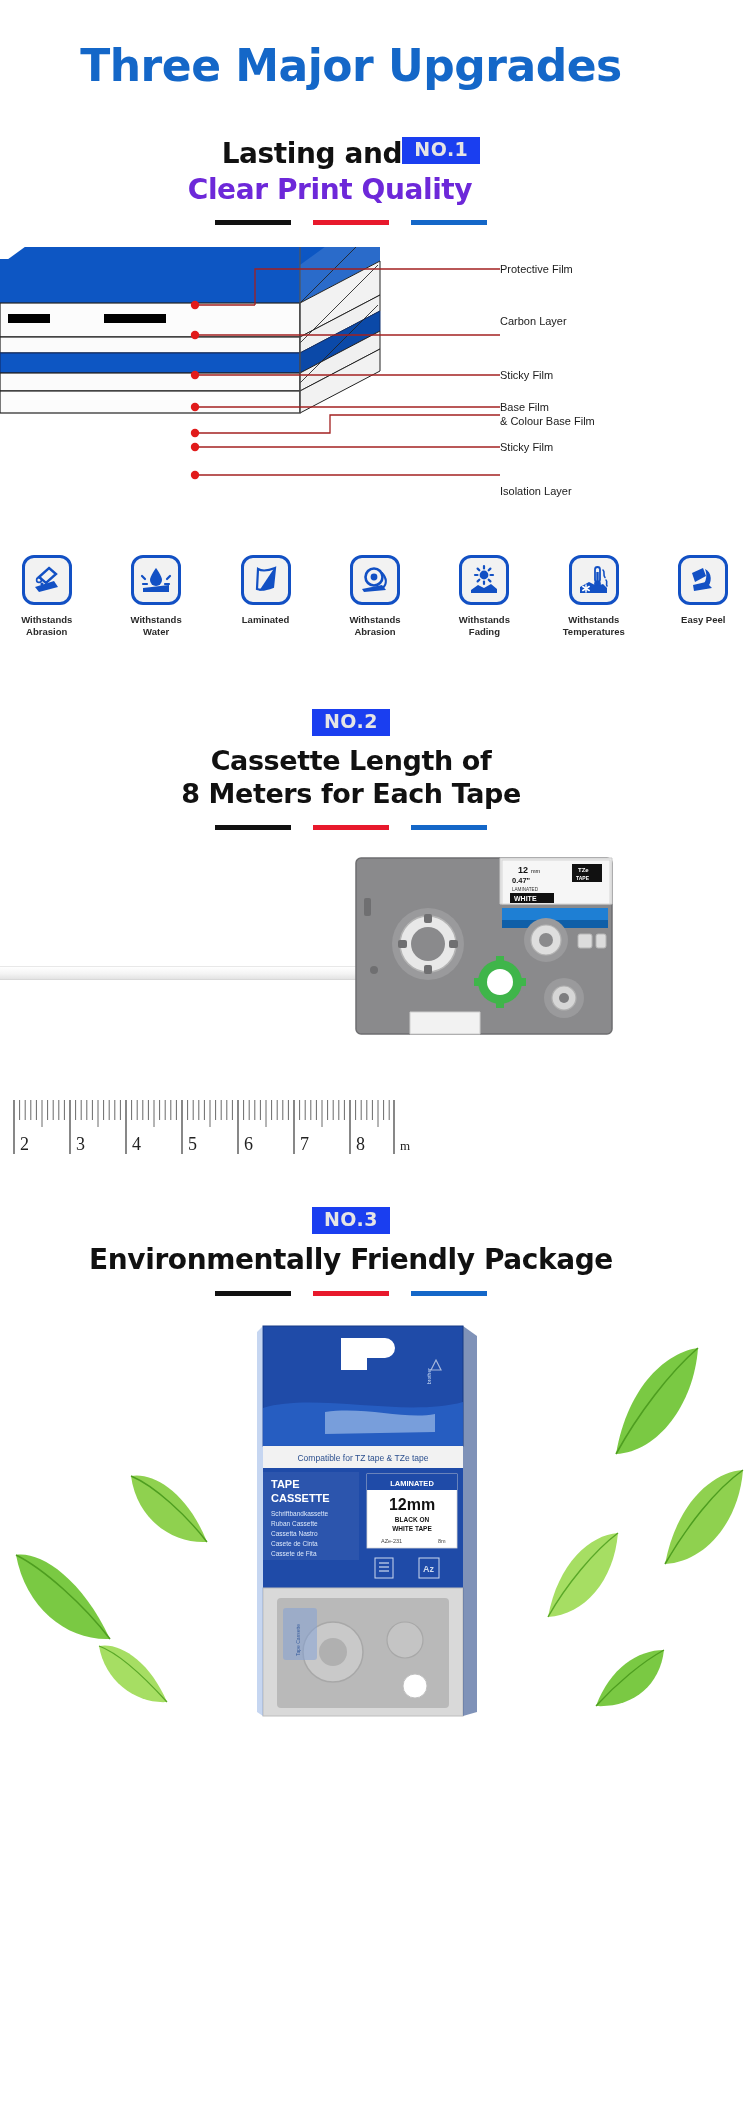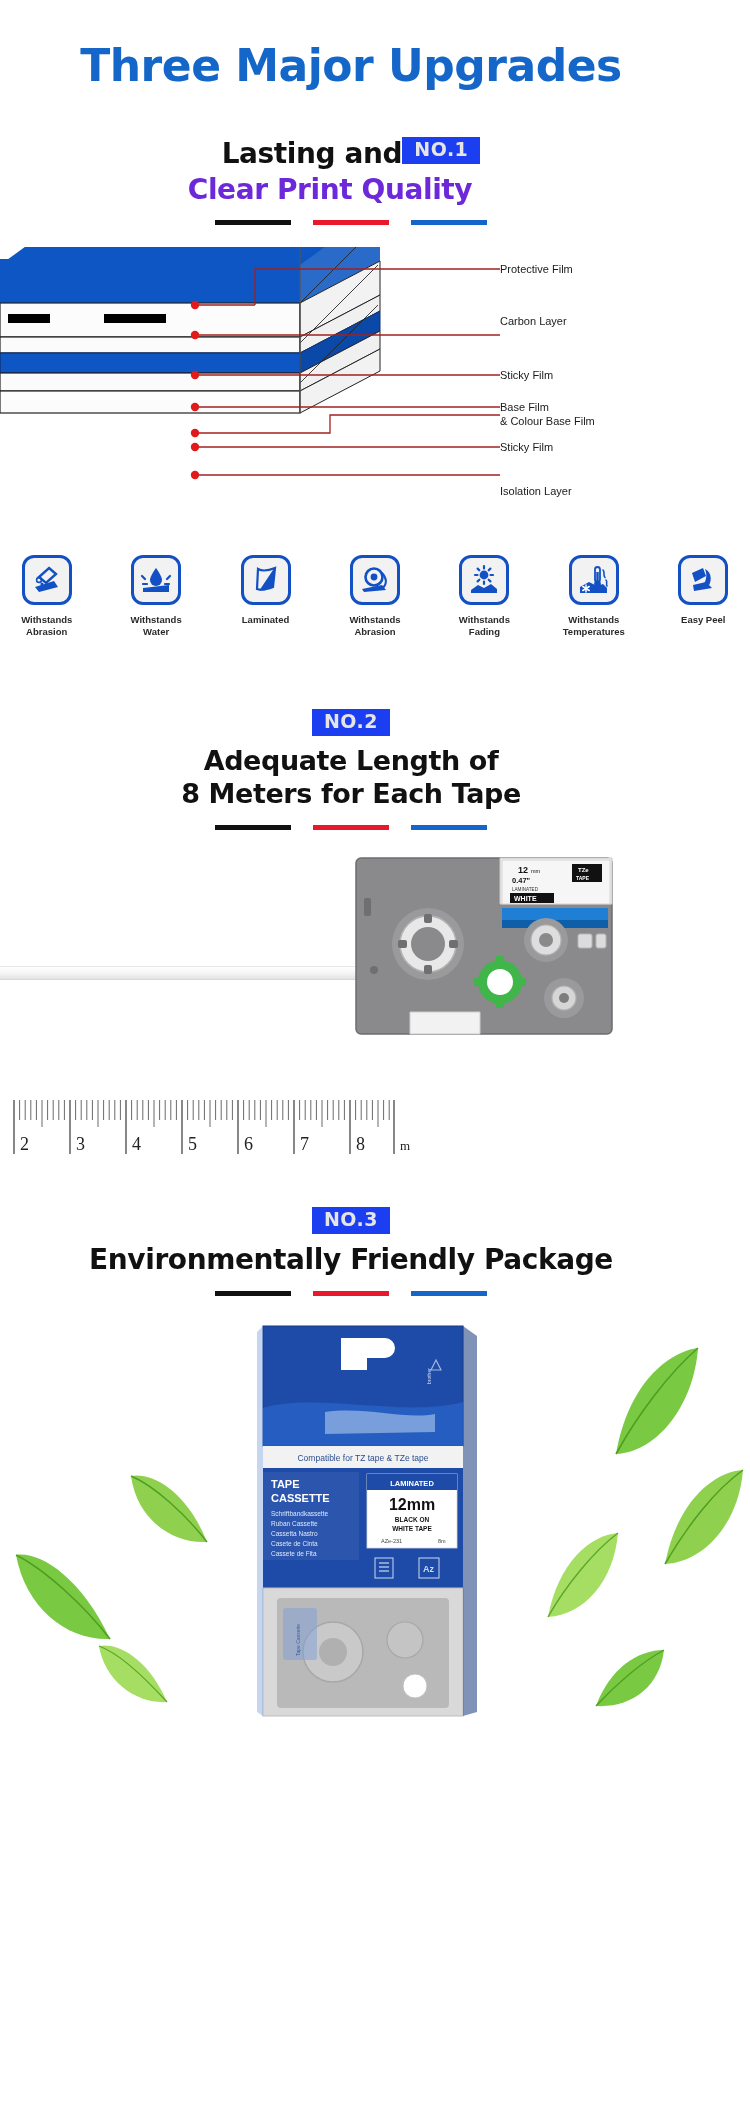--- a/index.html
+++ b/index.html
@@ -353,21 +353,21 @@
         </svg>
       </div>
       <div class="feature-label">
         <span>Easy Peel</span>
       </div>
     </div>
   </div>
 
   <div class="sec-head" id="section2-head">
     <div class="no-badge">NO.2</div>
-    <div class="sec-title s2-title">Adequate Length of</div>
+    <div class="sec-title s2-title">Cassette Length of</div>
     <div class="sec-title s2-title">8 Meters for Each Tape</div>
     <div class="rule-row">
       <span class="rule black"></span>
       <span class="rule red"></span>
       <span class="rule blue"></span>
     </div>
   </div>
 
   <div class="tape-scene">
     <div class="tape-strip"></div>

